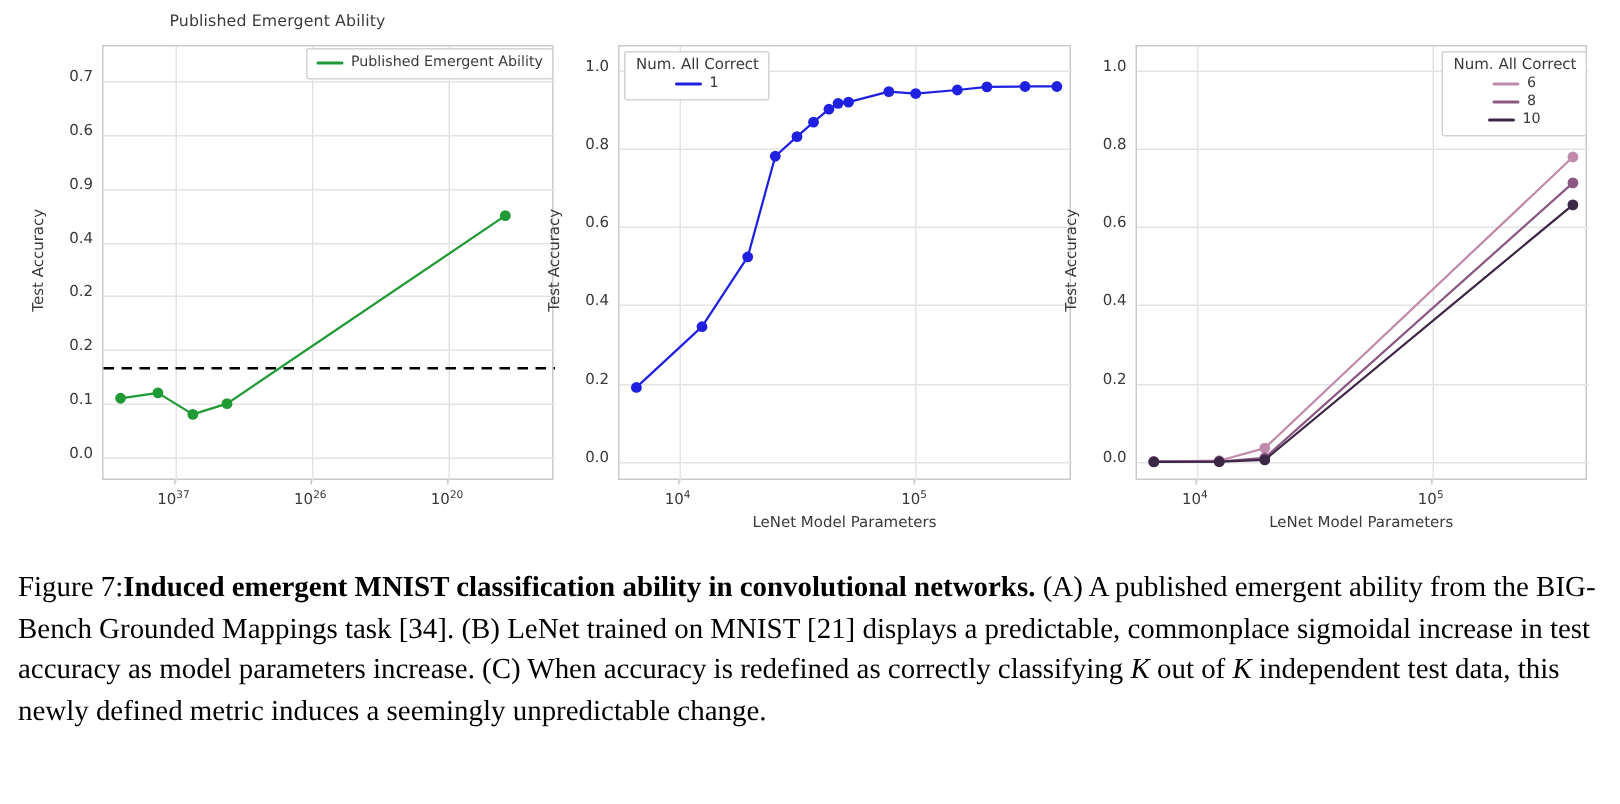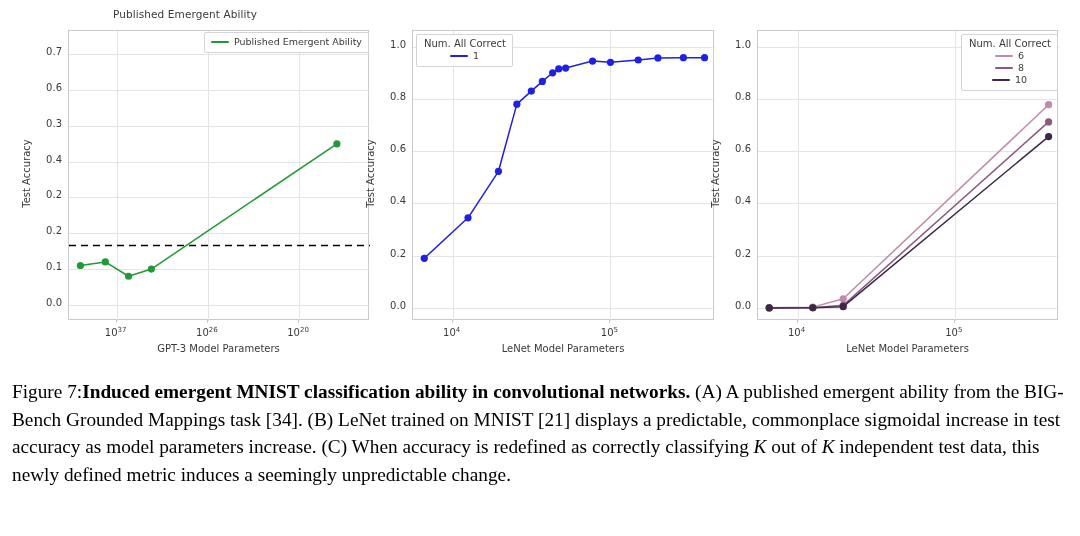--- a/index.html
+++ b/index.html
@@ -58,21 +58,20 @@
 </head>
 <body>
 
 <div id="root">
 
   <div class="figure">
 
     <div class="panel" id="panelA" style="left:0px;width:370px;">
       <div class="panel-title">Published Emergent Ability</div>
       <div class="ylabel" id="ylabelA" style="width: 290px; left: 16px; top: 168px; margin-left: -135px;">Test Accuracy</div>
-      <div class="xlabel" id="xlabelA" style="left: 68px; top: 343px; width: 301px;">GPT-3 Model Parameters</div>
       <div class="plotbox" id="plotA" style="left: 68px; top: 30px; width: 301px; height: 290px; border-color: rgb(201, 201, 207);">
           <div class="gridh" style="left: 0px; top: 274px; width: 301px; background: rgb(227, 227, 232);"></div>
           <div class="gridh" style="left: 0px; top: 238px; width: 301px; background: rgb(227, 227, 232);"></div>
           <div class="gridh" style="left: 0px; top: 202px; width: 301px; background: rgb(227, 227, 232);"></div>
           <div class="gridh" style="left: 0px; top: 166px; width: 301px; background: rgb(227, 227, 232);"></div>
           <div class="gridh" style="left: 0px; top: 131px; width: 301px; background: rgb(227, 227, 232);"></div>
           <div class="gridh" style="left: 0px; top: 95px; width: 301px; background: rgb(227, 227, 232);"></div>
           <div class="gridh" style="left: 0px; top: 59px; width: 301px; background: rgb(227, 227, 232);"></div>
           <div class="gridh" style="left: 0px; top: 23px; width: 301px; background: rgb(227, 227, 232);"></div>
           <div class="gridv" style="top: 0px; left: 48px; height: 290px; background: rgb(227, 227, 232);"></div>
@@ -86,21 +85,21 @@
             <circle cx="59.56" cy="245.25" r="3.6" fill="#1f9a35"></circle>
             <circle cx="82.35" cy="238.09" r="3.6" fill="#1f9a35"></circle>
             <circle cx="267.88" cy="112.78" r="3.6" fill="#1f9a35"></circle>
           </svg>
         </div>
     <div class="ytick" style="left: 34px; top: 296.889px; width: 28px;">0.0</div>
         <div class="ytick" style="left: 34px; top: 261.086px; width: 28px;">0.1</div>
         <div class="ytick" style="left: 34px; top: 225.284px; width: 28px;">0.2</div>
         <div class="ytick" style="left: 34px; top: 189.481px; width: 28px;">0.2</div>
         <div class="ytick" style="left: 34px; top: 153.679px; width: 28px;">0.4</div>
-        <div class="ytick" style="left: 34px; top: 117.877px; width: 28px;">0.3</div>
+        <div class="ytick" style="left: 34px; top: 117.877px; width: 28px;">0.9</div>
         <div class="ytick" style="left: 34px; top: 82.0741px; width: 28px;">0.6</div>
         <div class="ytick" style="left: 34px; top: 46.2716px; width: 28px;">0.7</div>
         <div class="tickmark" style="left: 115.678px; top: 320px; width: 1px; height: 3px; background: rgb(201, 201, 207);"></div>
         <div class="xtick" style="left: 90.678px; top: 326px; width: 50px;">10<sup>37</sup></div>
         <div class="tickmark" style="left: 206.862px; top: 320px; width: 1px; height: 3px; background: rgb(201, 201, 207);"></div>
         <div class="xtick" style="left: 181.862px; top: 326px; width: 50px;">10<sup>26</sup></div>
         <div class="tickmark" style="left: 298.045px; top: 320px; width: 1px; height: 3px; background: rgb(201, 201, 207);"></div>
         <div class="xtick" style="left: 273.045px; top: 326px; width: 50px;">10<sup>20</sup></div>
         <div class="legend" style="right: 1px; top: 32px;">
           <div class="">

